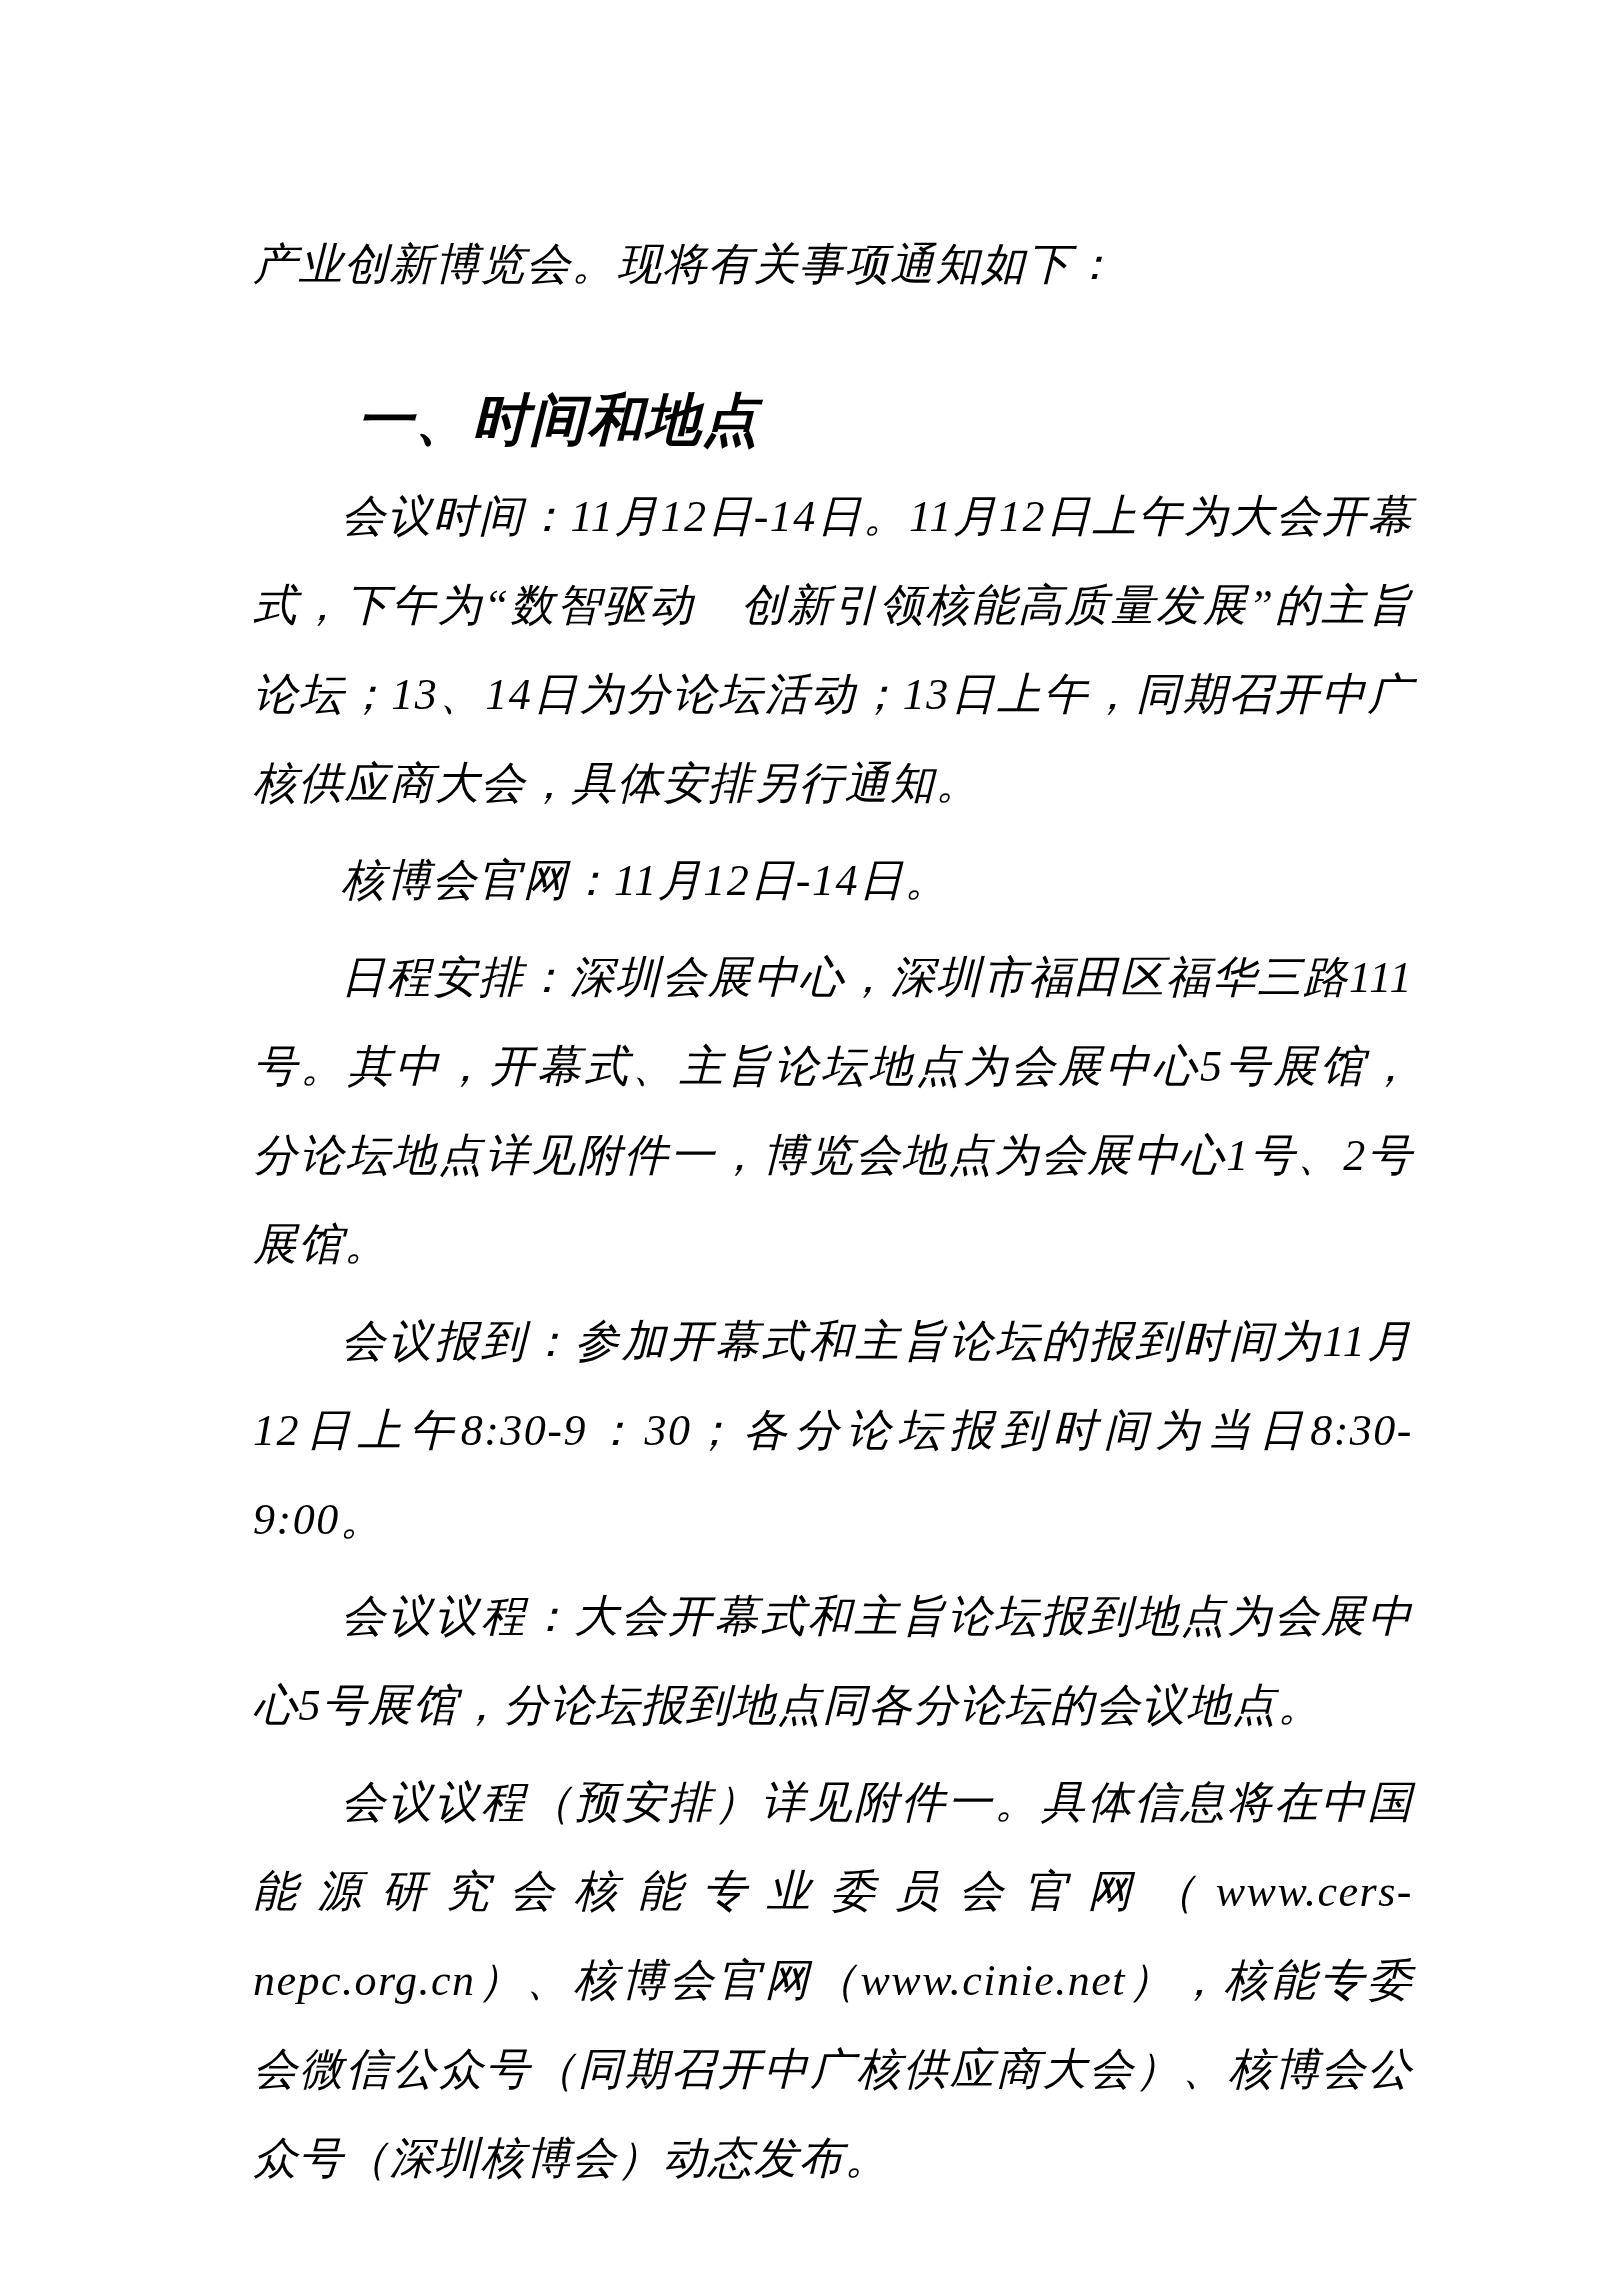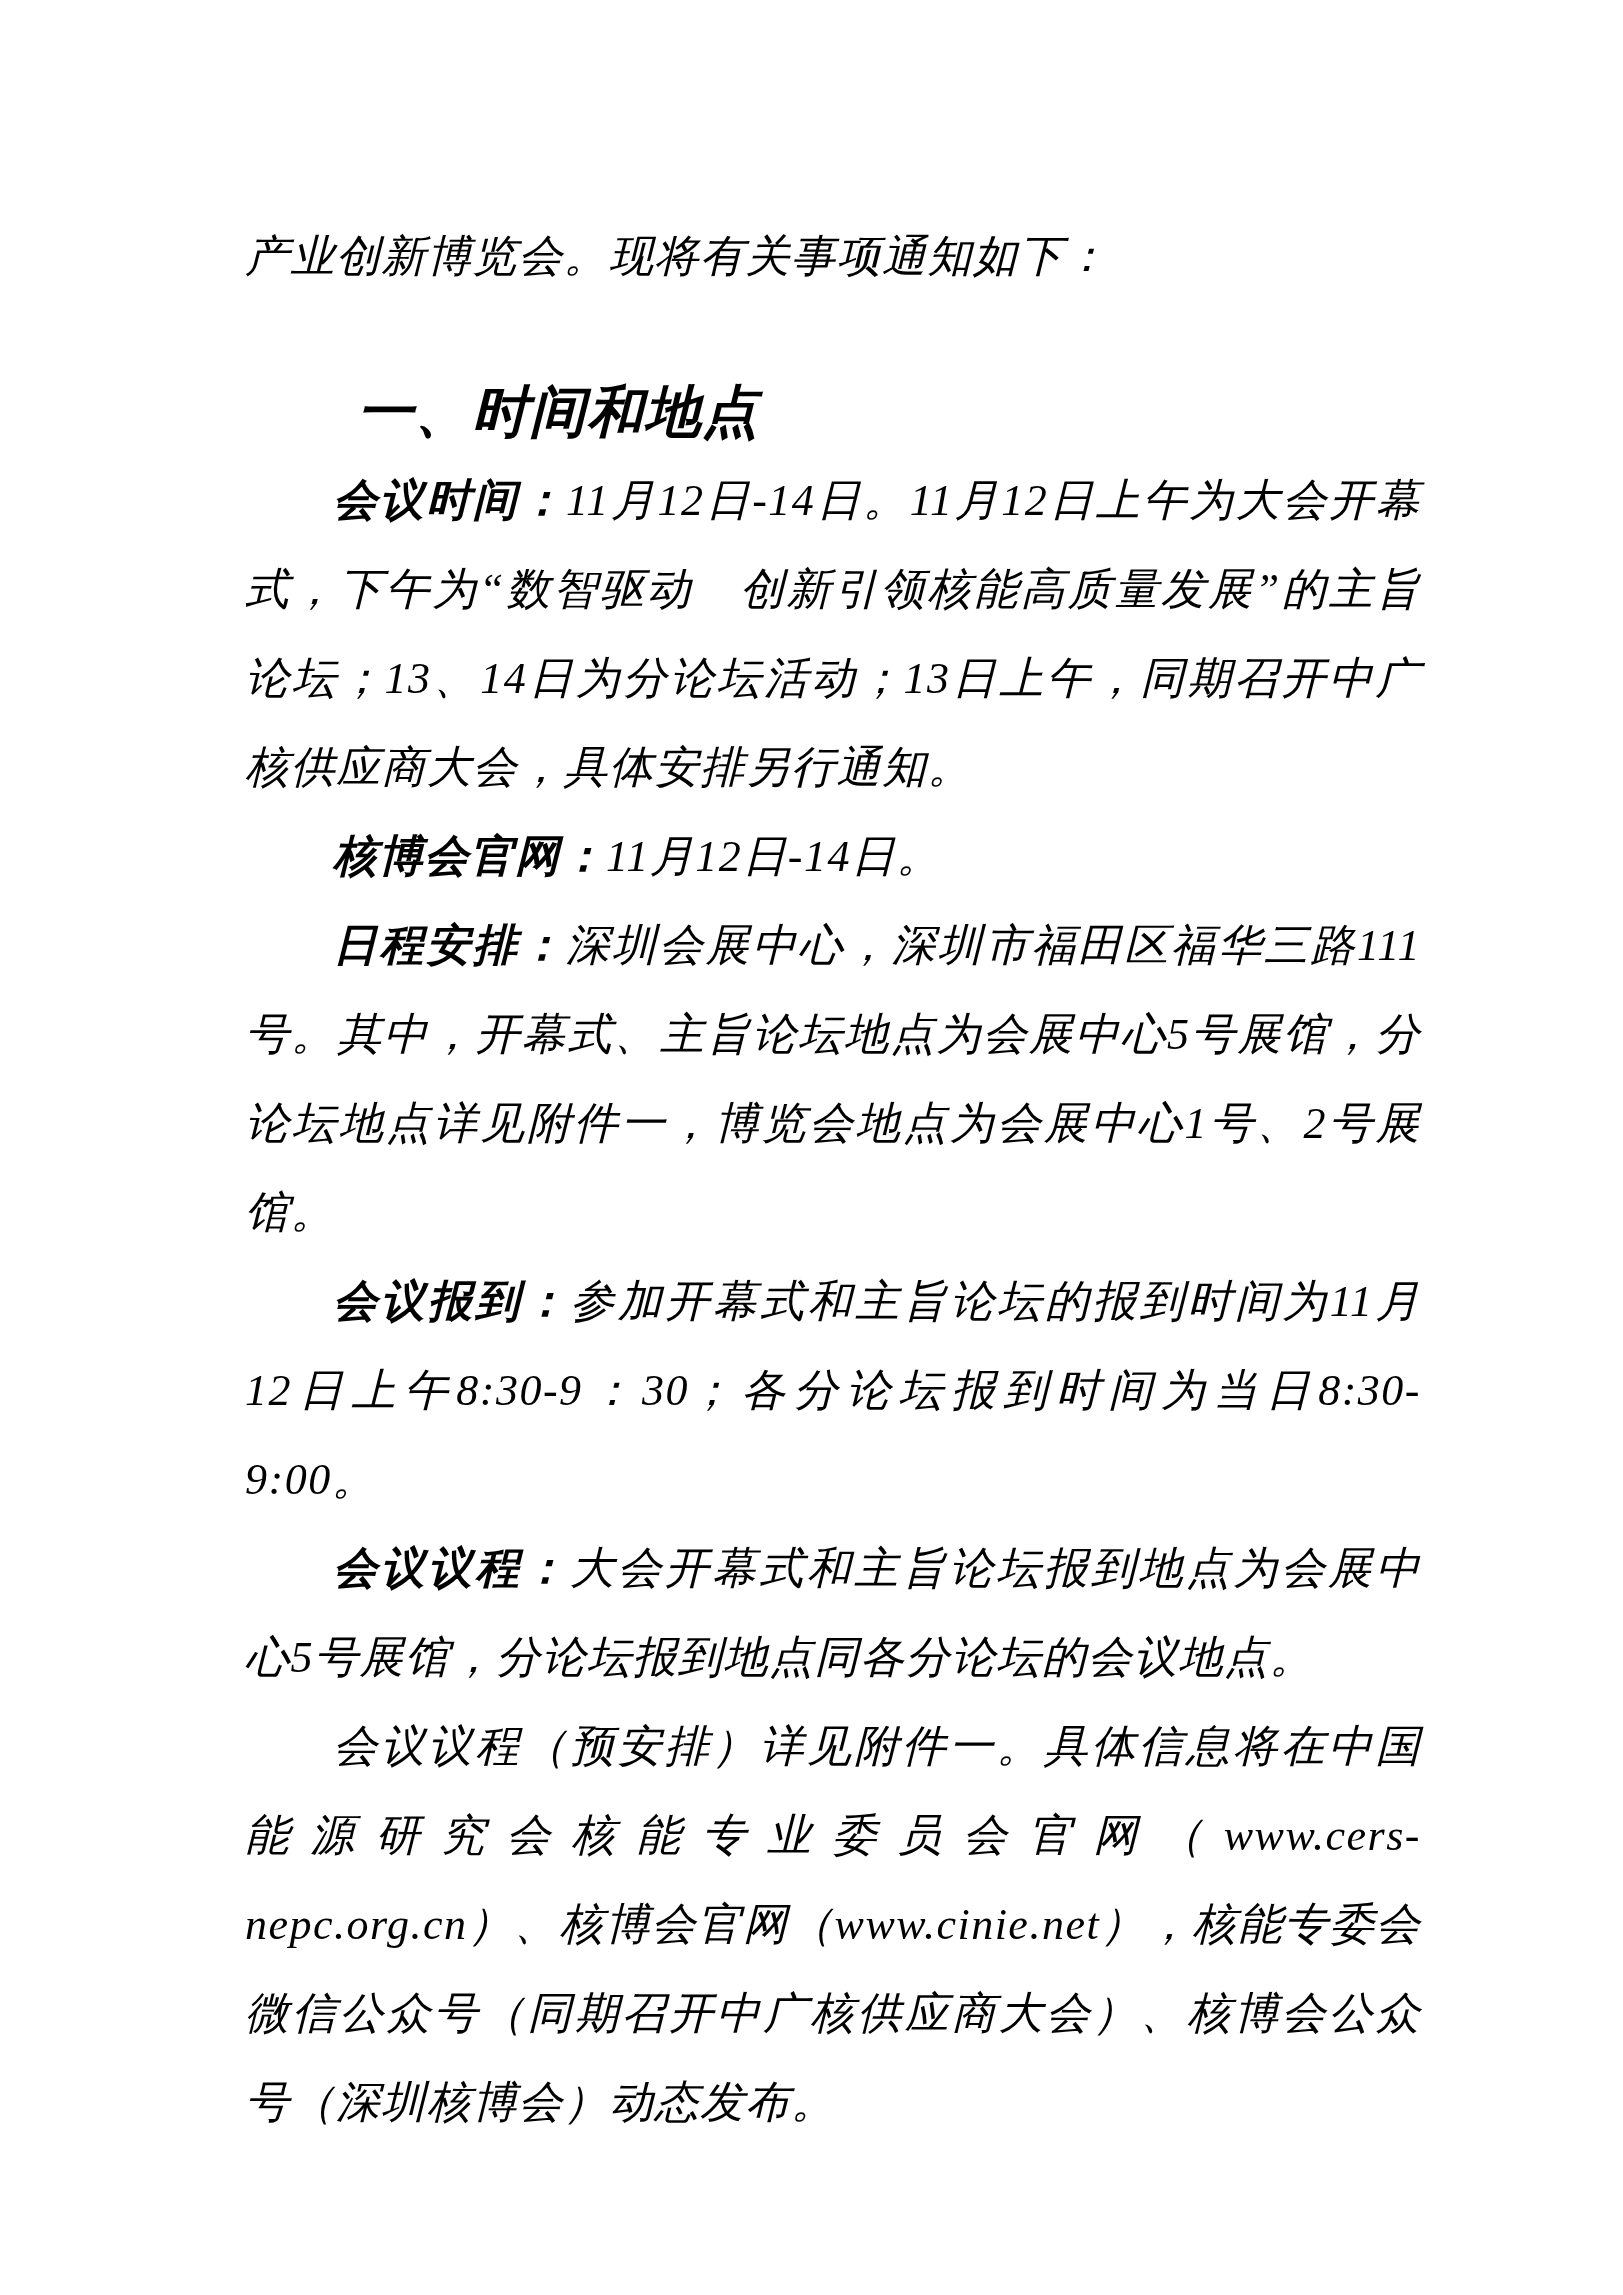--- a/index.html
+++ b/index.html
@@ -25,38 +25,38 @@
     top: 212px;
     width: 1176px;
     color: #000000;
     font-size: 44px;
     line-height: 89px;
     letter-spacing: 1.5px;
     text-align: justify;
     font-style: italic; 
   }
   .para, .line {
-    margin: 0;
+    margin: 8px;
     padding: 0;
     text-indent: 2em;
   }
   .continuation {
     text-indent: 0; 
   }
   .heading {
     margin: 66px 0 0 0;
     padding: 0;
     font-size: 56px;
     line-height: 89px;
     font-weight: bold;
     text-indent: 2em;
     font-family: "Liberation Sans", "DejaVu Sans", sans-serif;
   }
   .label {
-    font-weight: bold;
+    font-weight: normal;
   }
 </style>
 </head>
 <body>
 
 <div class="page">
   <div class="content">
 
     <p class="line continuation">产业创新博览会。现将有关事项通知如下：</p>
 

